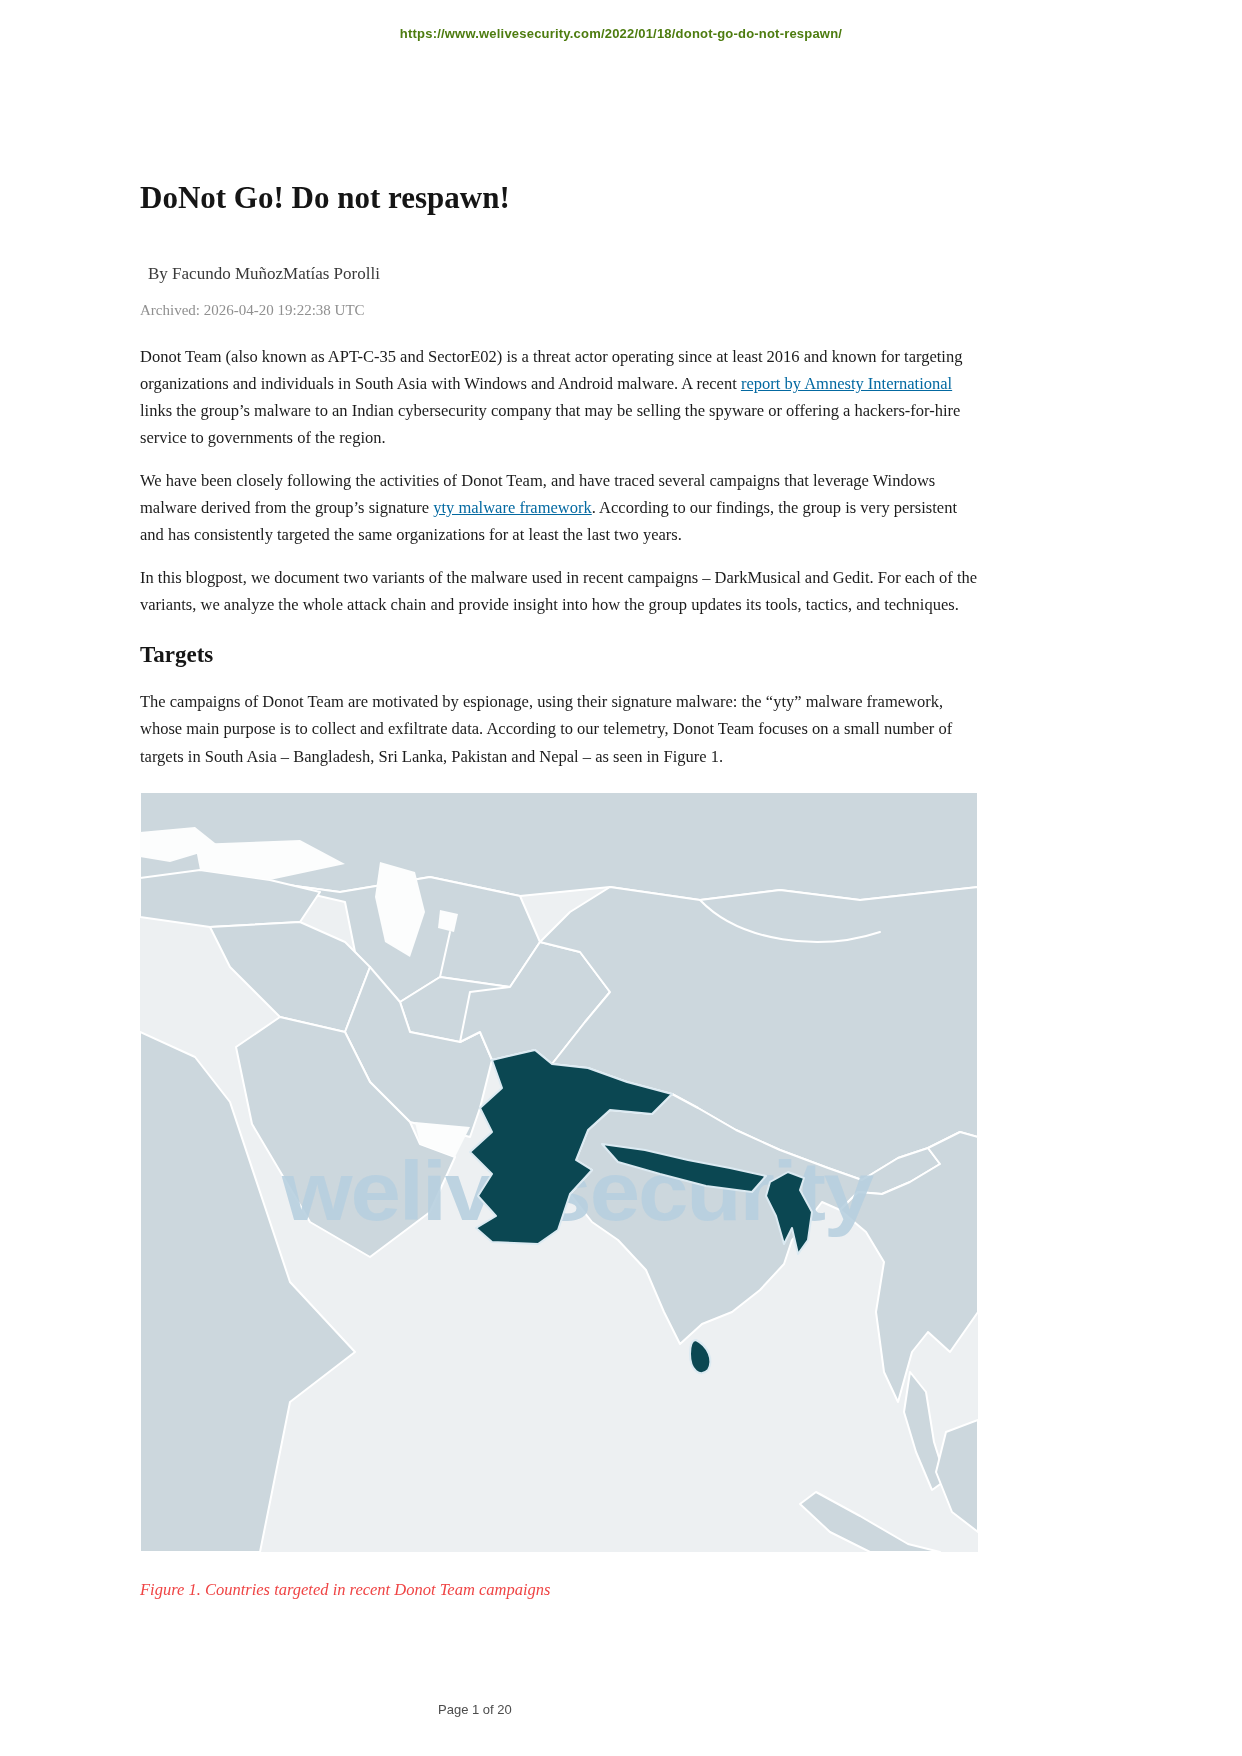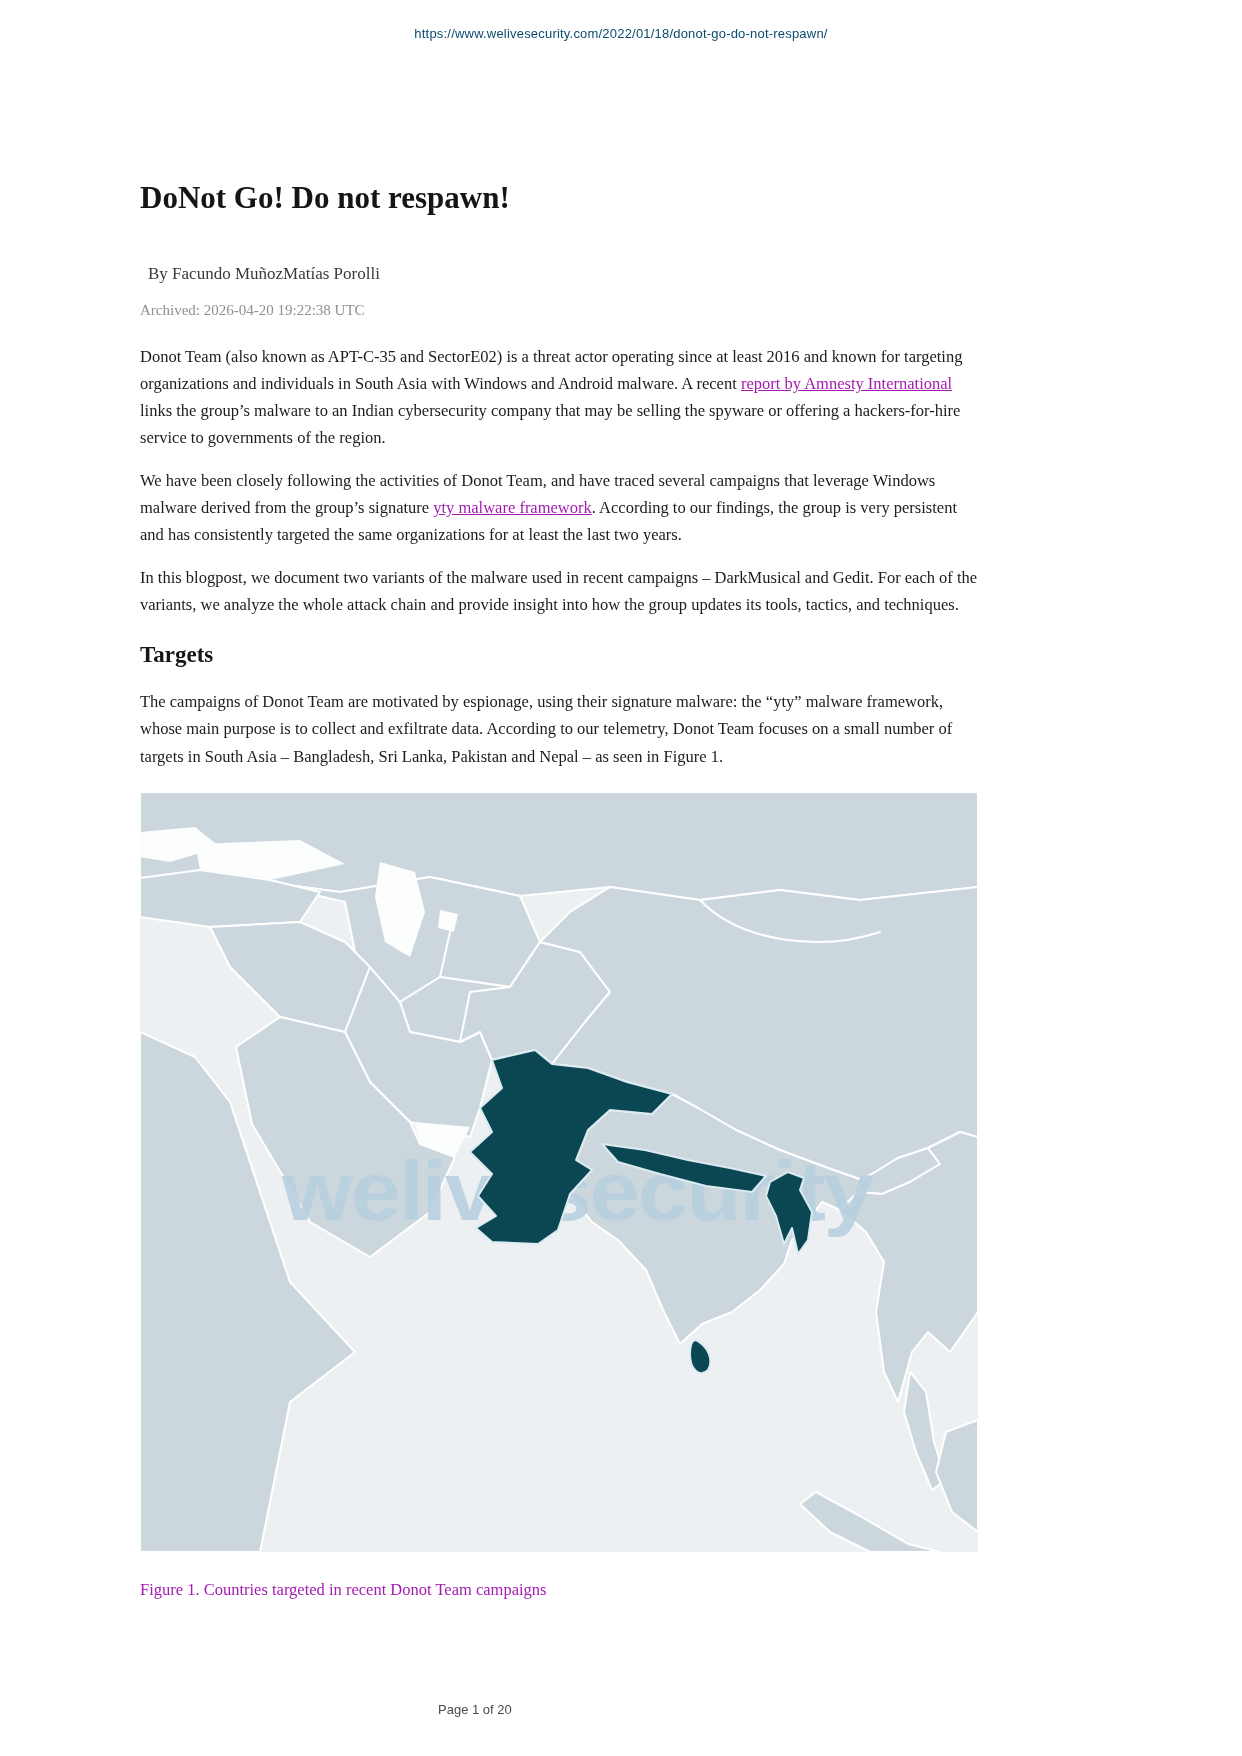--- a/index.html
+++ b/index.html
@@ -1,29 +1,29 @@
 <!DOCTYPE html>
 <html><head>
 <meta charset="utf-8">
 <style>
   html,body{margin:0;padding:0;background:#ffffff;}
   .page{position:relative;width:1242px;height:1756px;background:#ffffff;overflow:hidden;
         font-family:"Liberation Serif", serif;color:#1c1c1c;}
   .url-line{position:absolute;top:26px;left:0;width:100%;text-align:center;
-        font-family:"Liberation Sans", sans-serif;font-size:13px;color:#0c4a6e;letter-spacing:.2px;}
+        font-family:"Liberation Sans", sans-serif;font-size:13px;color:#4d7c0f;letter-spacing:.2px;font-weight:bold;}
   .article{position:absolute;left:140px;top:180px;width:838px;}
   .title{font-size:31px;font-weight:bold;margin:0 0 48px 0;color:#151515;}
   .byline{font-size:17px;color:#3a3a3a;margin:0 0 18px 8px;}
   .archived{font-size:15px;color:#8f8f8f;margin:0 0 24px 0;}
   p.body{font-size:16.5px;line-height:1.64;margin:0 0 16px 0;color:#1c1c1c;text-align:left;}
-  a.body-link{color:#a21caf;text-decoration:underline;cursor:pointer;}
+  a.body-link{color:#0369a1;text-decoration:underline;cursor:pointer;}
   h2.section{font-size:23px;font-weight:bold;margin:24px 0 20px 0;color:#151515;}
   figure.map-figure{margin:22px 0 0 0;width:838px;}
   figure.map-figure svg{display:block;}
-  figcaption{font-size:16.5px;margin-top:28px;color:#a21caf;}
+  figcaption{font-style:italic;font-size:16.5px;margin-top:28px;color:#ef4444;}
   .page-footer{position:absolute;top:1702px;left:438px;width:120px;
         font-family:"Liberation Sans", sans-serif;font-size:13px;color:#4c4c4c;}
   .country{stroke:#ffffff;stroke-width:2;stroke-linejoin:round;}
   .lake{stroke:none;}
   .border-line{fill:none;stroke:#ffffff;stroke-width:2;stroke-linejoin:round;stroke-linecap:round;}
   .highlight{stroke:#dceaf2;stroke-width:2;stroke-linejoin:round;}
   .watermark{font-family:"Liberation Sans", sans-serif;font-weight:bold;letter-spacing:-2px;fill-opacity:.9;}
 </style>
 </head>
 <body>

